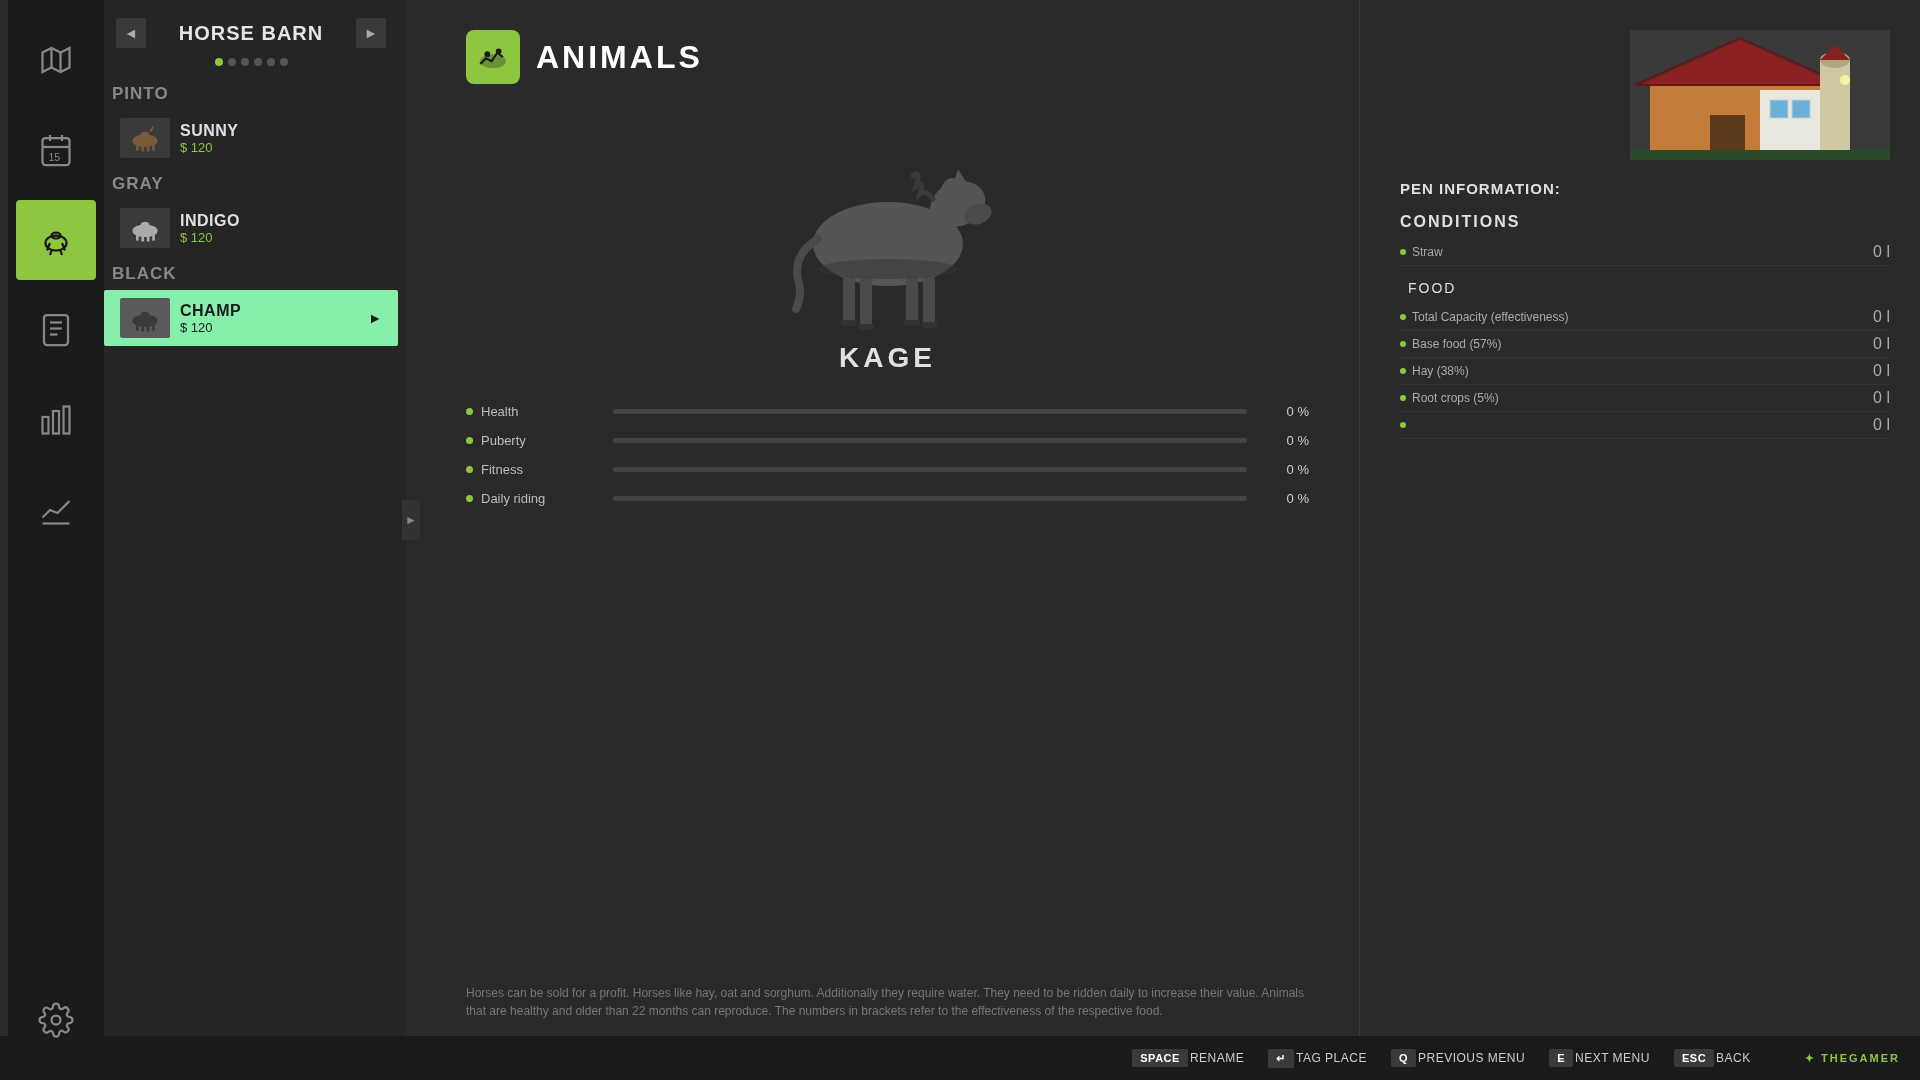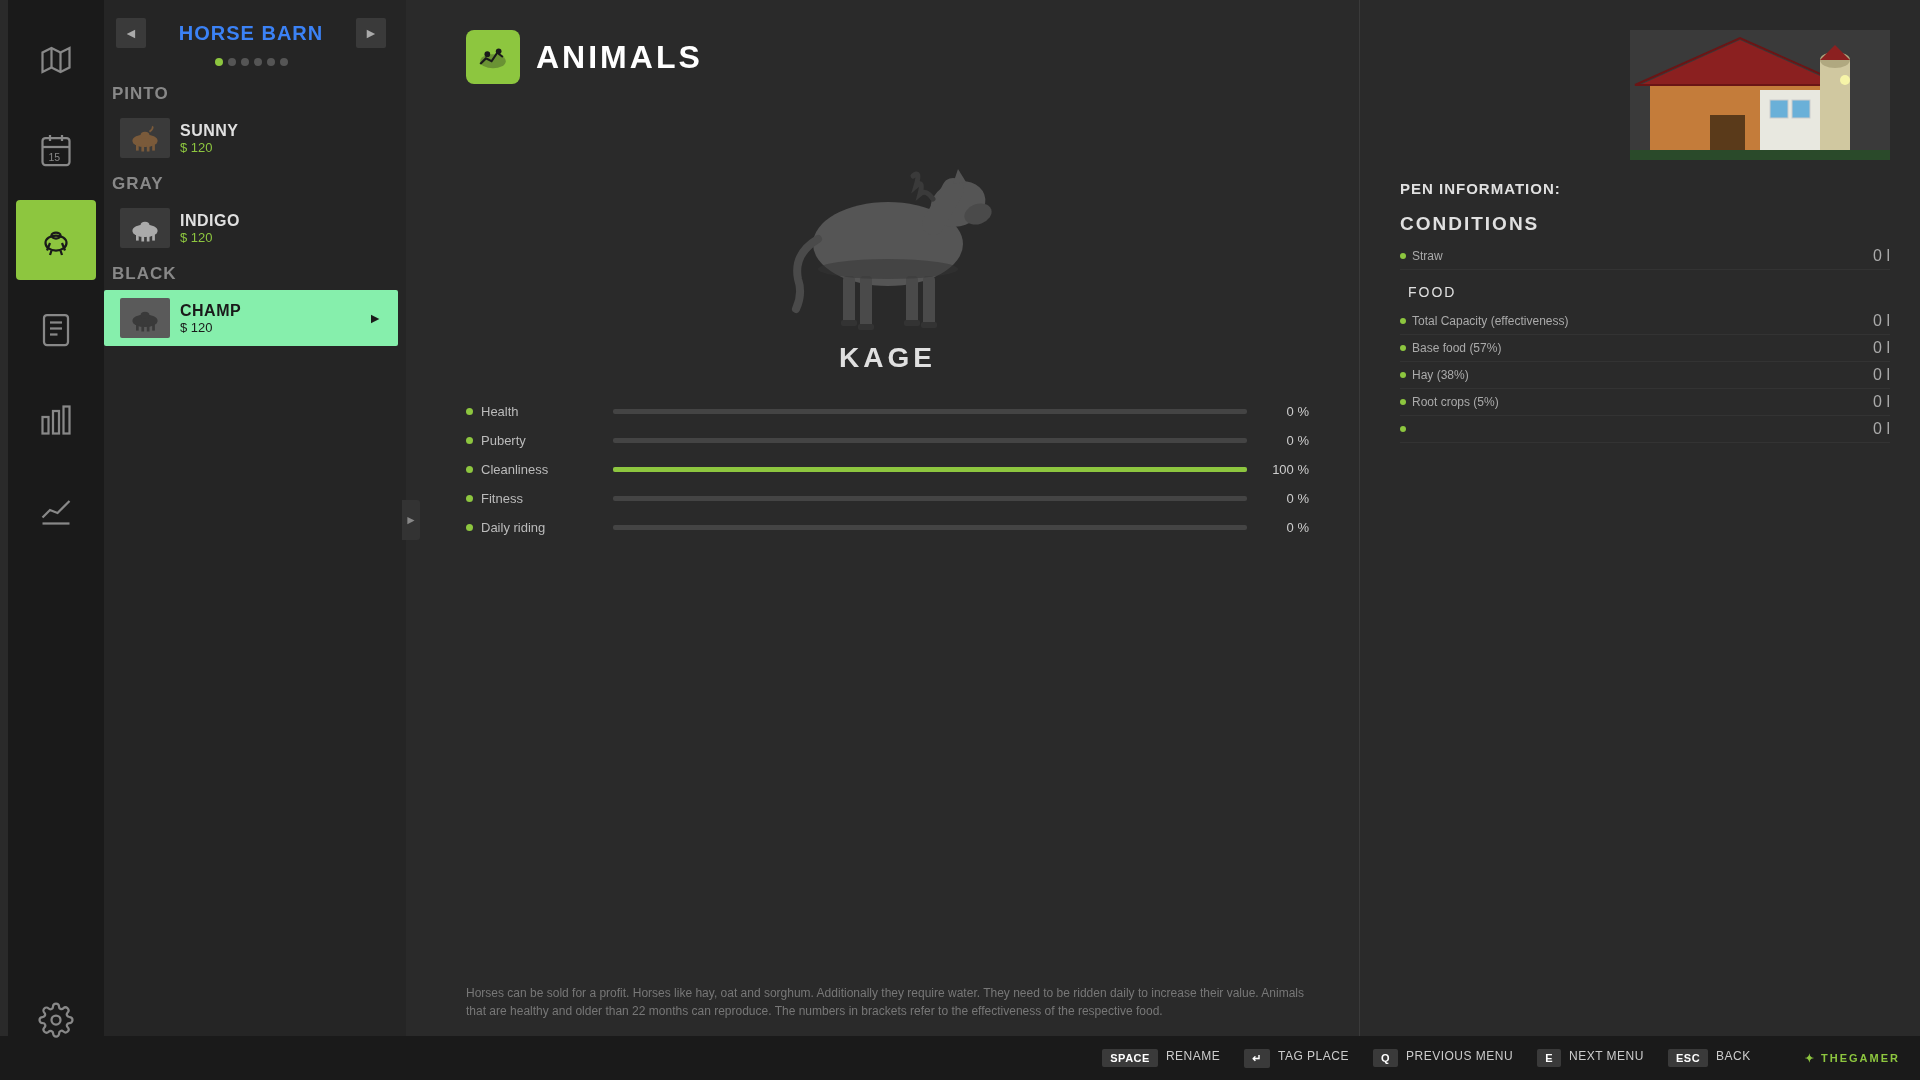--- a/index.html
+++ b/index.html
@@ -66,21 +66,21 @@
     }
     .panel-header {
       display: flex;
       align-items: center;
       justify-content: space-between;
       padding: 18px 20px 10px 20px;
     }
     .panel-title {
       font-size: 20px;
       font-weight: bold;
-      color: #3b82f6;
+      color: #e5e5e5;
       letter-spacing: 1px;
     }
     .nav-btn {
       width: 30px;
       height: 30px;
       background: #3a3a3a;
       border: none;
       color: #aaa;
       font-size: 14px;
       cursor: pointer;
@@ -306,21 +306,21 @@
       margin-bottom: 20px;
     }
     .pen-info-title {
       font-size: 15px;
       font-weight: bold;
       letter-spacing: 1px;
       color: #e0e0e0;
       margin-bottom: 16px;
     }
     .conditions-title {
-      font-size: 19px;
+      font-size: 16px;
       font-weight: bold;
       letter-spacing: 2px;
       color: #e0e0e0;
       margin-bottom: 8px;
     }
     .food-title {
       font-size: 14px;
       font-weight: normal;
       letter-spacing: 2px;
       color: #e0e0e0;
@@ -362,21 +362,22 @@
       height: 44px;
       background: #1a1a1a;
       display: flex;
       align-items: center;
       justify-content: flex-end;
       padding: 0 20px;
       gap: 24px;
     }
     .bottom-btn {
       display: flex;
-      gap: 8px;
+      align-items: center;
+      gap: 2px;
       font-size: 12px;
       color: #ccc;
       letter-spacing: 0.5px;
     }
     .btn-key {
       background: #3a3a3a;
       color: #fff;
       padding: 3px 8px;
       border-radius: 2px;
       font-size: 11px;
@@ -605,28 +606,20 @@
 
       <div class="stat-row">
         <div class="stat-dot"></div>
         <span class="stat-label">Puberty</span>
         <div class="stat-bar-wrap">
           <div class="stat-bar-fill" style="width:0%"></div>
         </div>
         <span class="stat-value">0 %</span>
       </div>
 
-      <div class="stat-row">
-        <div class="stat-dot"></div>
-        <span class="stat-label">Cleanliness</span>
-        <div class="stat-bar-wrap">
-          <div class="stat-bar-fill" style="width:100%"></div>
-        </div>
-        <span class="stat-value">100 %</span>
-      </div>
 
       <div class="stat-row">
         <div class="stat-dot"></div>
         <span class="stat-label">Fitness</span>
         <div class="stat-bar-wrap">
           <div class="stat-bar-fill" style="width:0%"></div>
         </div>
         <span class="stat-value">0 %</span>
       </div>
 

